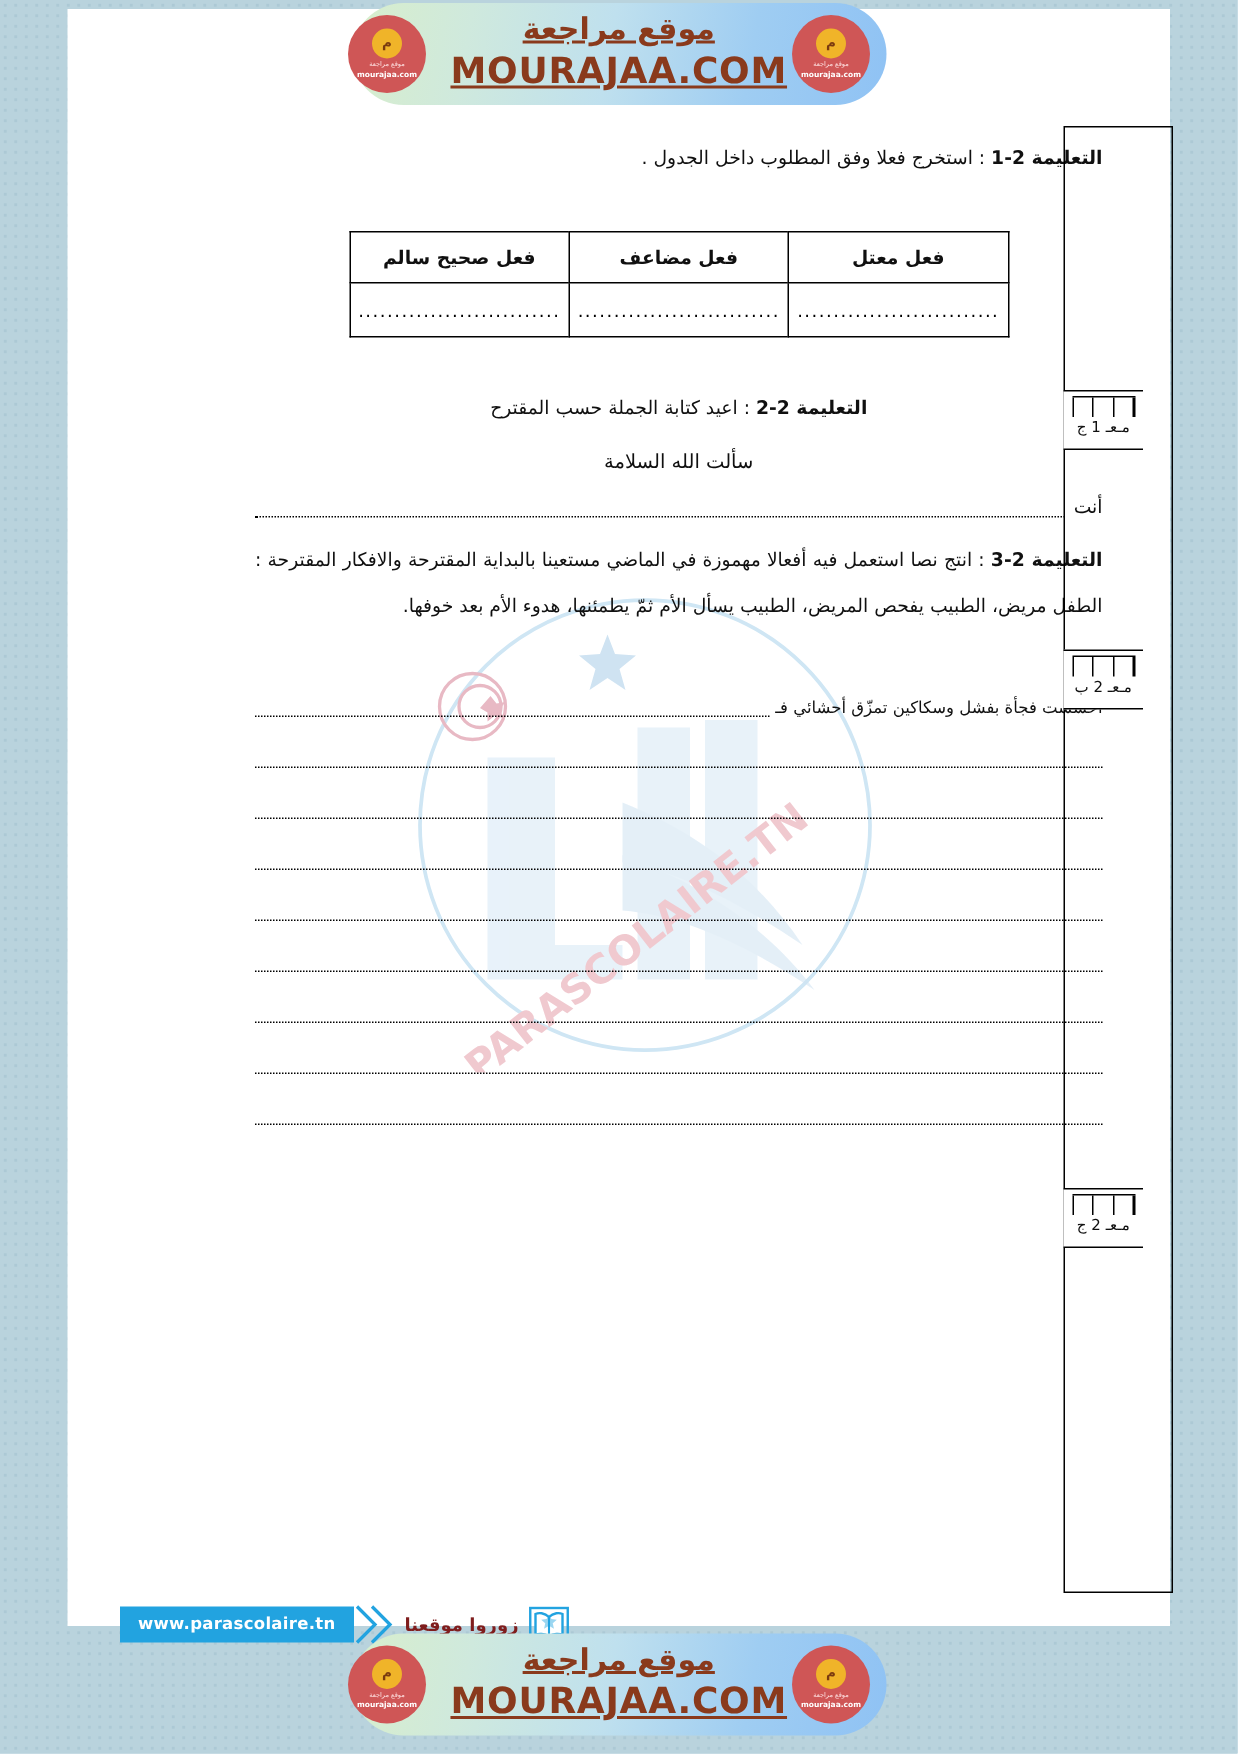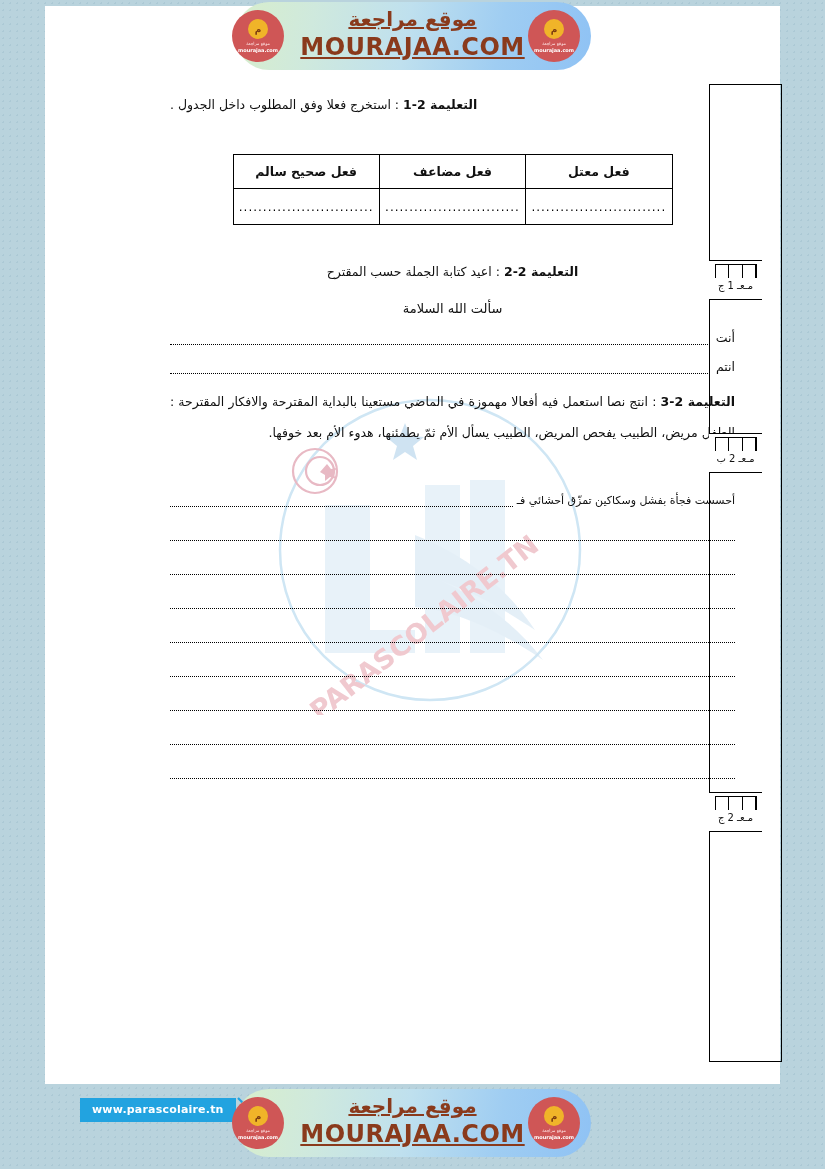--- a/index.html
+++ b/index.html
@@ -243,21 +243,21 @@
   .gradelabel {
     font-size: 10px;
     direction: rtl;
     margin-top: 2px;
     white-space: nowrap;
   }
 
   
   .footer-strip {
     position: absolute;
-    left: 80px; top: 1094px;
+    left: 80px; top: 1067px;
     width: 300px; height: 32px;
     z-index: 30;
     display: flex;
     align-items: center;
     direction: ltr;
   }
   .url-chip {
     background: #22a3e0;
     color: #ffffff;
     font-size: 11px;
@@ -331,21 +331,21 @@
             <span></span>
             <span></span>
           </div>
         <div class="gradelabel">مـعـ 2 ج</div>
       </div>
     </div>
 
     <div class="content">
 
 
-      <div class="instr" style="text-align:left">
+      <div class="instr" style="text-align:right">
         <span class="lead">التعليمة 2-1</span><span> : استخرج فعلا وفق المطلوب داخل الجدول .</span>
       </div>
 
       <div class="tbl-wrap">
         <table class="grid">
           <tbody>
               <tr>
             <th>فعل معتل</th>
             <th>فعل مضاعف</th>
             <th>فعل صحيح سالم</th>
@@ -362,24 +362,20 @@
       <div class="instr" style="text-align:center; margin-top:32px">
         <span class="lead">التعليمة 2-2</span><span> : اعيد كتابة الجملة حسب المقترح</span>
       </div>
 
       <div class="center-line">سألت الله السلامة</div>
 
       <div class="ansline">
         <span class="lbl">أنت</span>
         <span class="dots"></span>
       </div>
-      <div class="ansline">
-        <span class="lbl">انتم</span>
-        <span class="dots"></span>
-      </div>
 
       <div class="instr" style="text-align:justify; margin-top:12px; line-height:31px">
         <span class="lead">التعليمة 2-3</span><span> : انتج نصا استعمل فيه أفعالا مهموزة في الماضي مستعينا بالبداية المقترحة والافكار المقترحة : الطفل مريض، الطبيب يفحص المريض، الطبيب يسأل الأم ثمّ يطمئنها، هدوء الأم بعد خوفها.</span>
       </div>
 
       <div class="startline">
         <span class="txt">أحسست فجأة بفشل وسكاكين تمزّق أحشائي فـ</span>
         <span class="dots"></span>
       </div>
 

